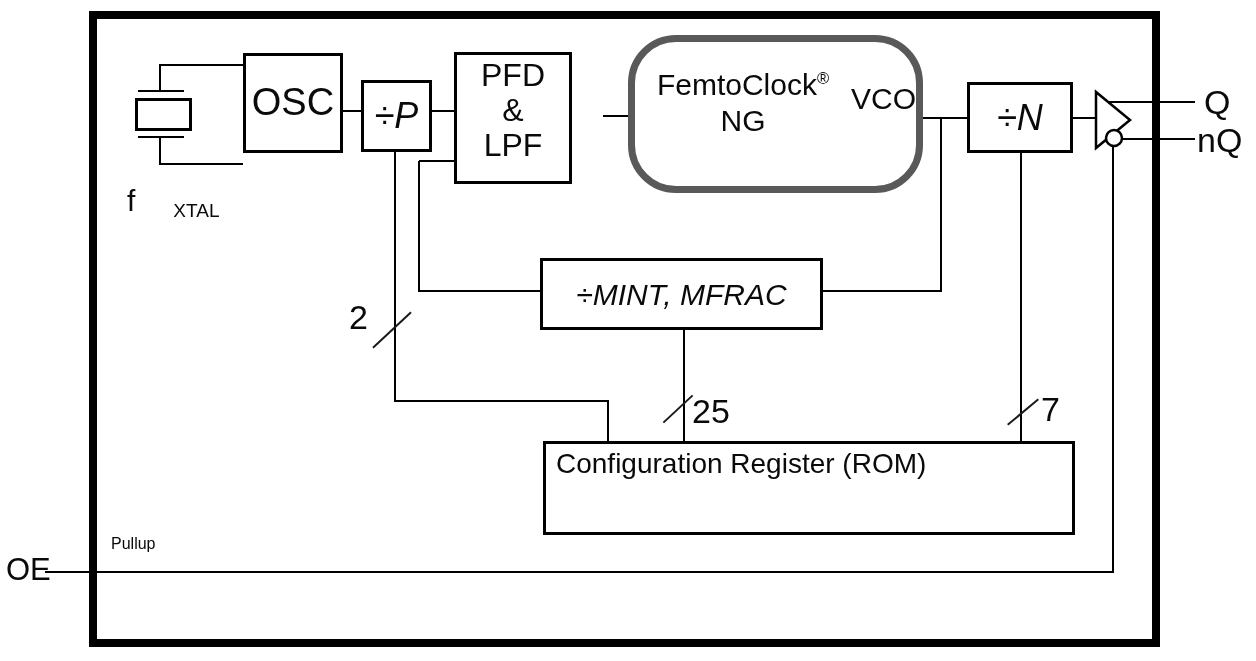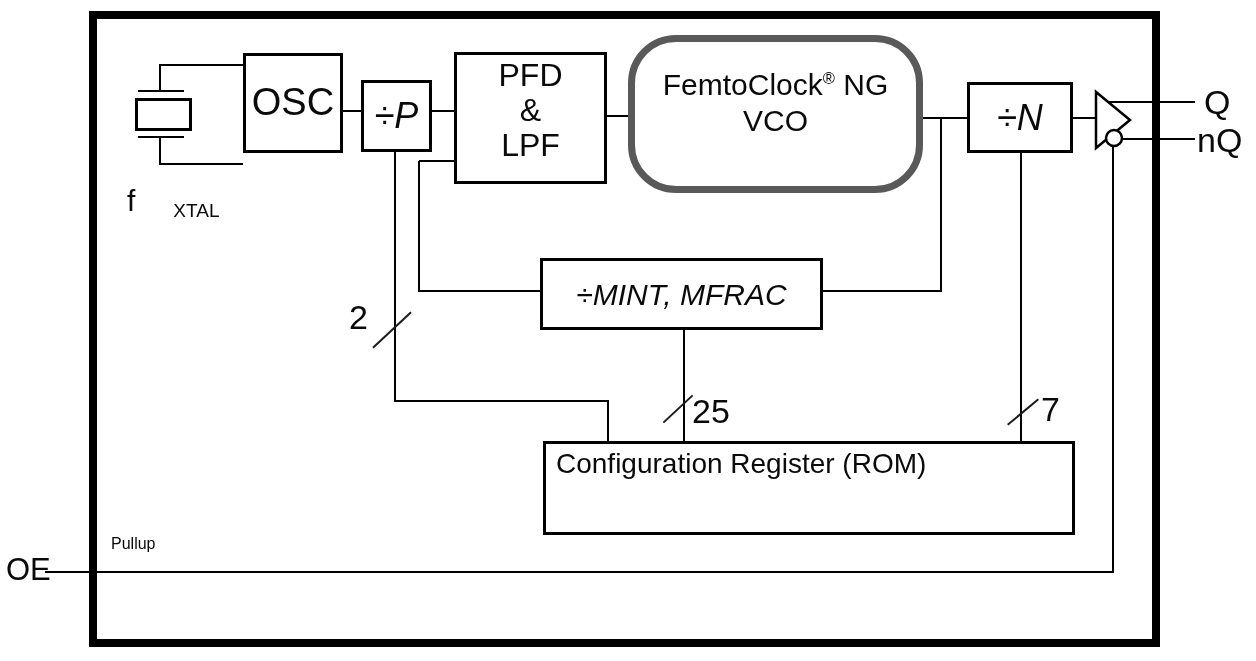--- a/index.html
+++ b/index.html
@@ -13,21 +13,21 @@
   }
   .wire-h { position:absolute; height:2px; background:#000; }
   .wire-v { position:absolute; width:2px; background:#000; }
   .box {
     position:absolute; background:#fff; border:3px solid #000; box-sizing:border-box;
     display:flex; flex-direction:column; align-items:center; justify-content:center;
     text-align:center; line-height:1.1;
   }
   .vco-box {
     position:absolute; background:#fff; border:7px solid #595959; border-radius:48px;
-    box-sizing:border-box; display:flex; flex-direction:column; align-items:center;
+    box-sizing:border-box; display:flex; flex-direction:row; align-items:center;
     justify-content:center; text-align:center; padding-bottom:30px;
   }
   .slash { position:absolute; height:2px; background:#1a1a1a; }
   .label { position:absolute; white-space:nowrap; }
   .italic { font-style:italic; }
   .sup-reg { font-size:0.55em; vertical-align:super; }
   .sub-xtal { font-size:19px; vertical-align:-6px;margin-left:38px; }
   .cfg-text { position:absolute; left:10px; top:5px; font-size:28px; white-space:nowrap; }
 </style>
 </head>
@@ -70,21 +70,21 @@
   <div class="wire-h" style="left:1121px; top:138px; width:74px;"></div>
 
   <div class="box" style="left:243px; top:53px; width:100px; height:100px; font-size:38px;text-align:right;">
     <span>OSC</span>
   </div>
 
   <div class="box italic" style="left:361px; top:80px; width:71px; height:72px; font-size:36px;">
     <span>÷P</span>
   </div>
 
-  <div class="box" style="left:454px; top:52px; width:153px; height:132px; font-size:32px; line-height:35px; padding-bottom:16px;">
+  <div class="box" style="left:454px; top:52px; width:118px; height:132px; font-size:32px; line-height:35px; padding-bottom:16px;">
     <span>PFD</span>
     <span>&amp;</span>
     <span>LPF</span>
   </div>
 
   <div class="vco-box" style="left:628px; top:35px; width:295px; height:158px; font-size:30px; line-height:36px;">
     <span>
       <span>FemtoClock</span><span class="sup-reg">®</span>
       <span>NG</span>
     </span>

